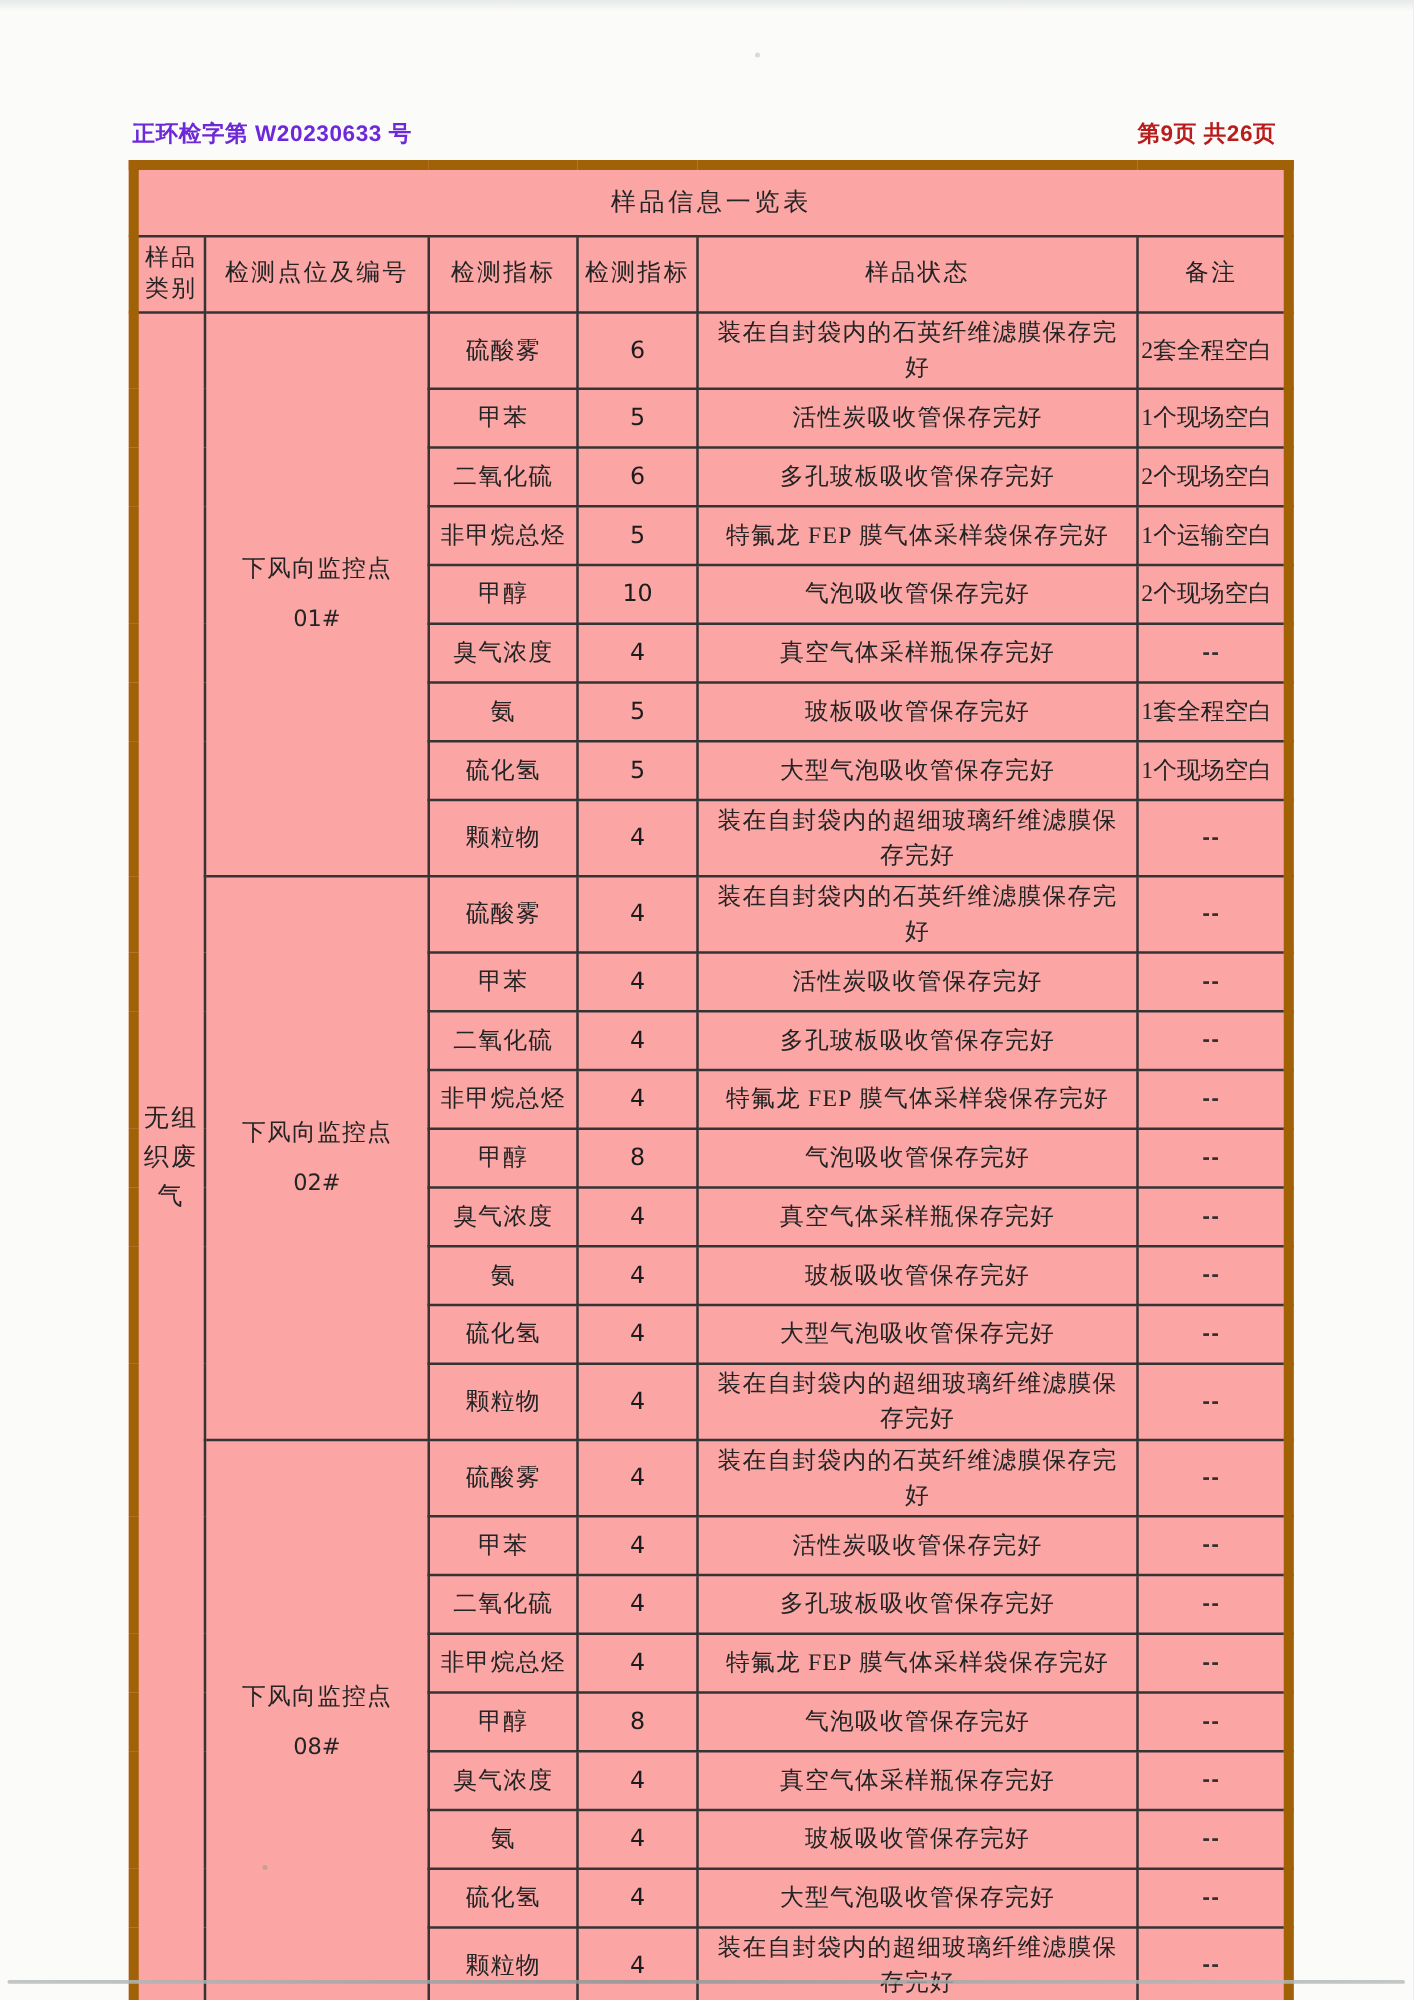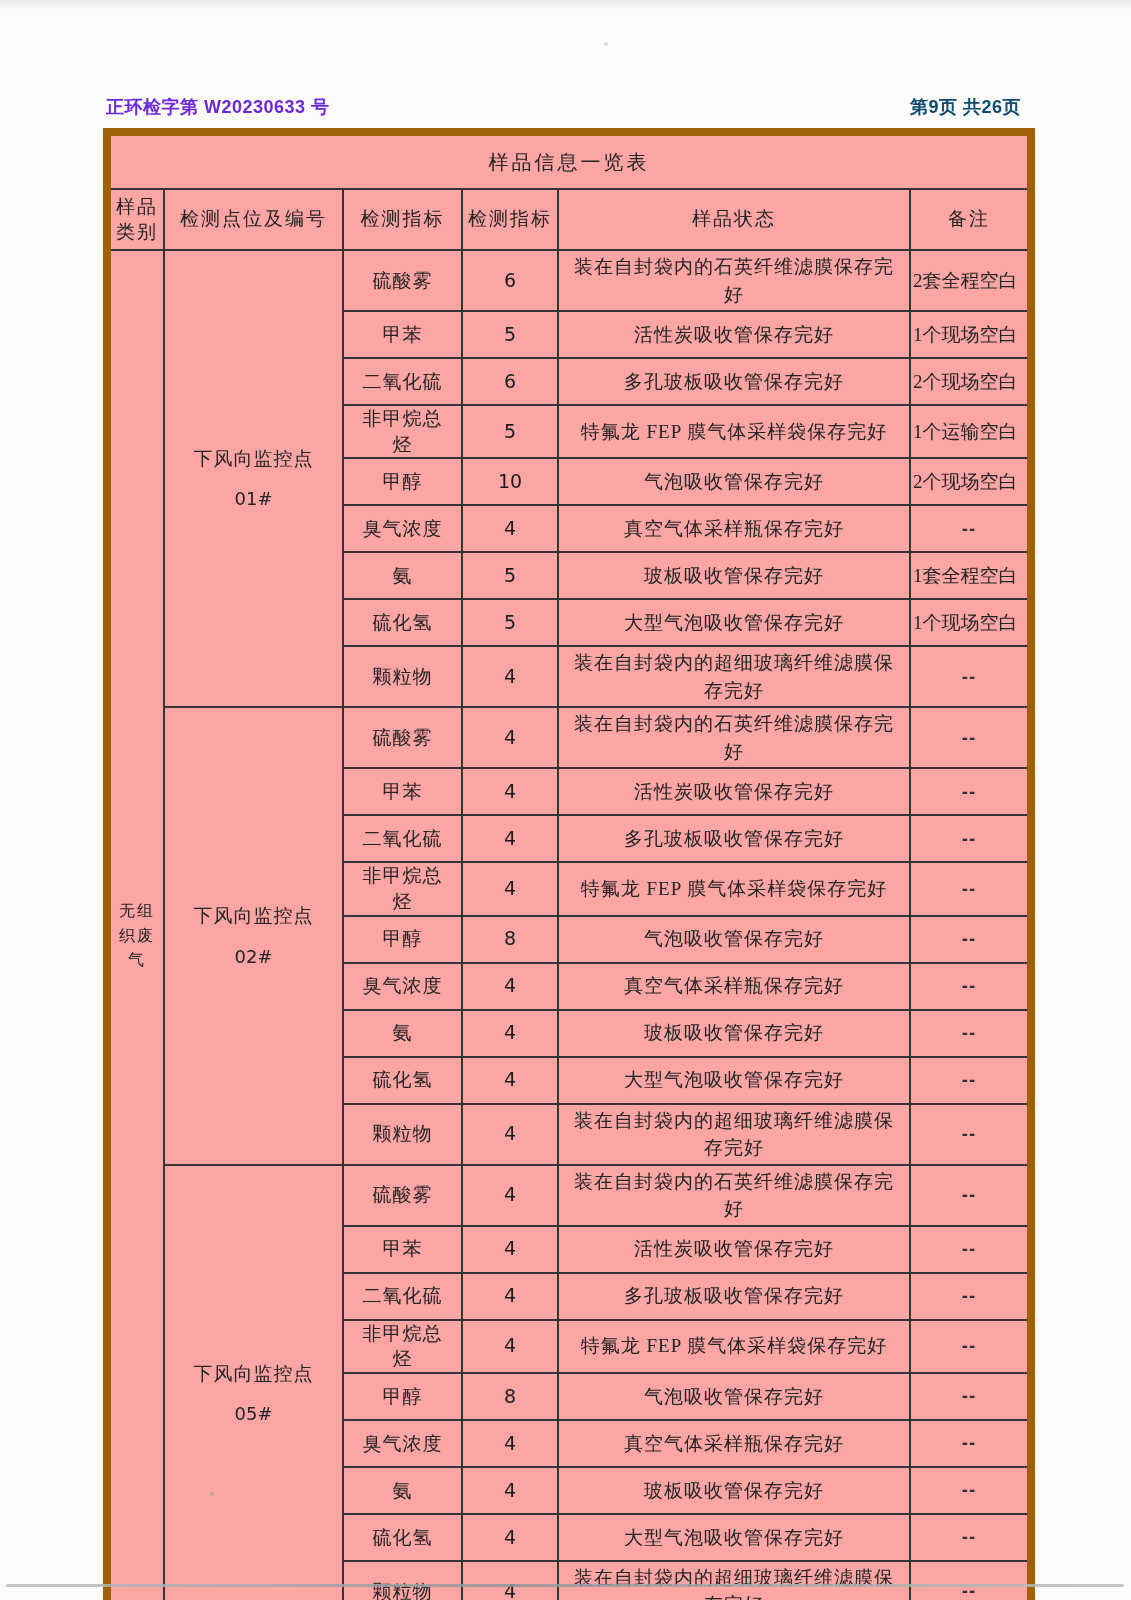--- a/index.html
+++ b/index.html
@@ -14,21 +14,21 @@
     background:linear-gradient(#e7eaea,rgba(251,251,249,0));
   }
   .doc-number{
     position:absolute;left:106px;top:95px;
     font-family:"Liberation Sans","DejaVu Sans",sans-serif;
     font-weight:700;font-size:18px;letter-spacing:0.5px;color:#6d28d9;
   }
   .page-indicator{
     position:absolute;right:110px;top:95px;
     font-family:"Liberation Sans","DejaVu Sans",sans-serif;
-    font-weight:700;font-size:18px;letter-spacing:0.5px;color:#0c4a6e;
+    font-weight:700;font-size:18px;letter-spacing:0.5px;color:#b91c1c;
   }
   table.sheet{
     position:absolute;left:103px;top:128px;width:924px;
     border-collapse:collapse;table-layout:fixed;
     border:8px solid #a16207;
     background:#fca5a5;
   }
   table.sheet{border-bottom-width:4px;}
   td{
     border:2px solid #343434;
@@ -40,26 +40,26 @@
     height:50px;font-size:20px;letter-spacing:3px;border-bottom-width:2px;
   }
   tr.head td{
     height:59px;font-size:19px;letter-spacing:2px;line-height:1.3;
     padding:0 4px;
   }
   tr.single td{height:43px;}
   tr.tall td{height:57px;}
   td.cat{padding:0;}
   .cat-text{
-    width:46px;margin:0 auto;font-size:16px;letter-spacing:2px;line-height:1.55;
+    width:46px;margin:0 auto;font-size:20px;letter-spacing:2px;line-height:1.55;
     word-break:break-all;
   }
   td.pt{font-size:19px;letter-spacing:1px;line-height:1.55;}
   .pt-id{font-family:"DejaVu Sans","Liberation Sans",sans-serif;font-size:18px;letter-spacing:0;margin-top:12px;}
-  td.ind{letter-spacing:1px;padding:0 18px;margin-top:44px;}
+  td.ind{letter-spacing:1px;padding:0 2px;margin-top:44px;}
   td.qty{
     font-family:"DejaVu Sans","Liberation Sans",sans-serif;
     font-size:19px;font-weight:500;color:#1c1c1c;
   }
   td.st{letter-spacing:1px;padding:0 14px;line-height:1.45;}
   td.rk{padding:0 2px;}
   td.rk.note{text-align:left;letter-spacing:0;}
   td.rk.dash{
     text-align:center;
     font-family:"DejaVu Sans","Liberation Sans",sans-serif;
@@ -216,21 +216,21 @@
       </tr>
       <tr class="tall">
         <td class="ind">颗粒物</td>
         <td class="qty">4</td>
         <td class="st">装在自封袋内的超细玻璃纤维滤膜保存完好</td>
         <td class="rk dash">--</td>
       </tr>
       <tr class="tall">
         <td class="pt" rowspan="9">
           <div>下风向监控点</div>
-          <div class="pt-id">05#</div>
+          <div class="pt-id">08#</div>
         </td>
         <td class="ind">硫酸雾</td>
         <td class="qty">4</td>
         <td class="st">装在自封袋内的石英纤维滤膜保存完好</td>
         <td class="rk dash">--</td>
       </tr>
       <tr class="single">
         <td class="ind">甲苯</td>
         <td class="qty">4</td>
         <td class="st">活性炭吸收管保存完好</td>

